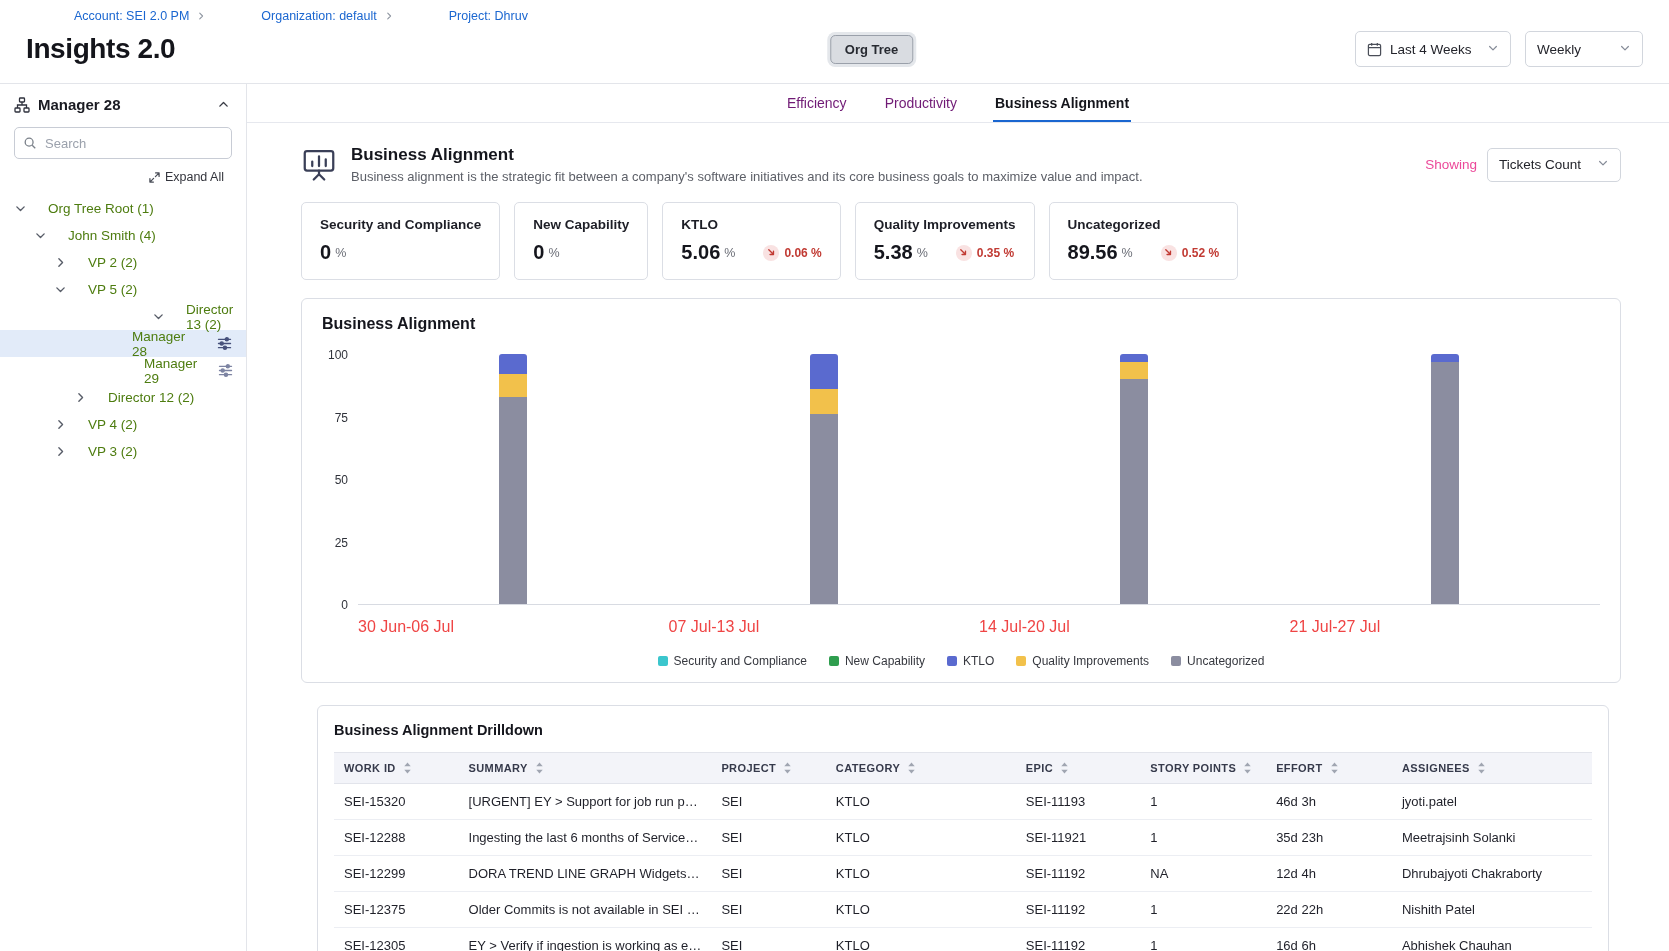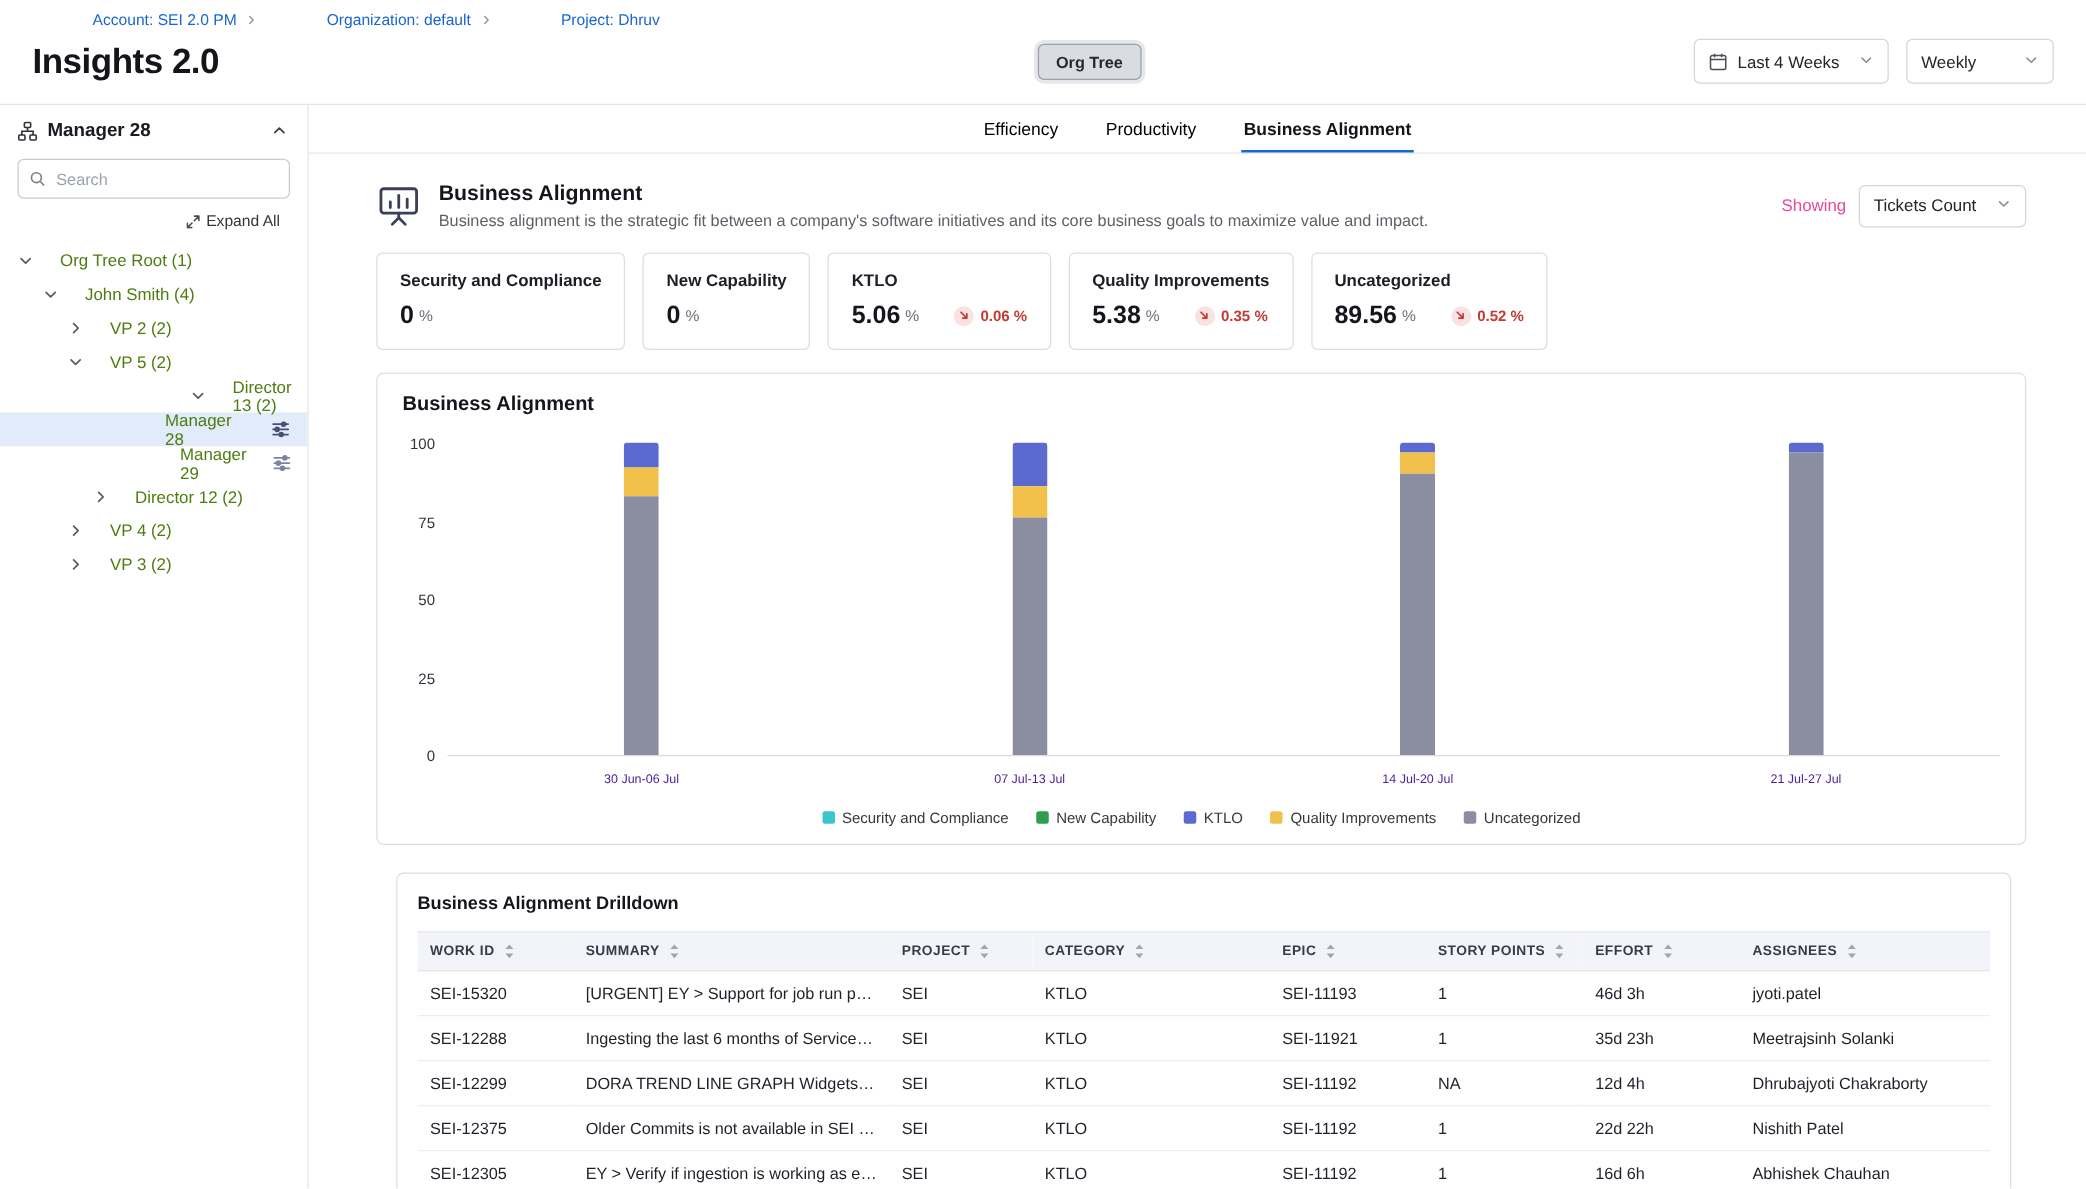--- a/index.html
+++ b/index.html
@@ -55,21 +55,21 @@
 .tree-item.selected { background:#e2ebf9; }
 .chev-spacer { width:17px; flex:none; display:inline-block; }
 .tree-item .chev { flex:none; }
 .chev.down { transform:rotate(90deg); }
 .tree-filter { margin-left:auto; display:flex; cursor:pointer; }
 .tree-filter.dim { opacity:.7; }
 
 
 .main { flex:1; display:flex; flex-direction:column; overflow:hidden; min-width:0; }
 .tabs { display:flex; justify-content:center; gap:34px; border-bottom:1px solid #e6e8ee; flex:none; }
-.tab { padding:11px 2px 9px 2px; font-size:14px; color:#000000; cursor:pointer; border-bottom:2px solid transparent; }
+.tab { padding:11px 2px 9px 2px; font-size:14px; color:#701a75; cursor:pointer; border-bottom:2px solid transparent; }
 .tab.active { font-weight:700; color:#14151b; border-bottom-color:#1a66d0; }
 .content { flex:1; padding:22px 48px 0 54px; overflow:hidden; }
 
 .section-header { display:flex; align-items:center; gap:14px; }
 .section-icon { flex:none; display:flex; }
 .section-title { font-size:17px; font-weight:700; color:#15161d; }
 .section-desc { font-size:13px; color:#5d6068; margin-top:4px; }
 .showing { margin-left:auto; display:flex; align-items:center; gap:10px; }
 .showing-label { font-size:13.5px; color:#ec4899; }
 .select.showing-select { width:134px; height:34px;gap:12px; }
@@ -90,21 +90,21 @@
 .chart-card { margin-top:18px; padding:16px 20px 14px 20px; }
 .chart-title { font-size:16px; font-weight:700; color:#15161d; }
 .chart-body { display:flex; margin-top:22px; }
 .y-axis { width:36px; position:relative; height:250px; flex:none; }
 .y-tick { position:absolute; right:10px; font-size:12px; color:#2f323a; }
 .plot { flex:1; height:250px; border-bottom:1px solid #d8dbe2; display:flex; position:relative; }
 .bar-col { flex:1; display:flex; align-items:flex-end; justify-content:center; }
 .bar { width:28px; display:flex; flex-direction:column-reverse; border-radius:3px 3px 0 0; overflow:hidden; }
 .bar-seg { width:100%; }
 .x-labels { display:flex; margin-left:36px; margin-top:13px; }
-.x-label { flex:1; text-align:center; font-size:10px; color:#4c1d95; }
+.x-label { flex:1; text-align:left; font-size:16px; color:#ef4444; }
 .legend { display:flex; justify-content:center; gap:22px; margin-top:18px; }
 .legend-item { display:flex; align-items:center; gap:6px; font-size:12px; color:#36383f; cursor:pointer; }
 .legend-swatch { width:10px; height:10px; border-radius:2px; flex:none; }
 
 
 .table-card { margin:22px 12px 0 16px; padding:16px 16px 0 16px; }
 .table-title { font-size:14.5px; font-weight:700; color:#15161d; margin-bottom:14px; }
 table { width:100%; border-collapse:collapse; table-layout:fixed; }
 thead th { background:#f3f4f9; border-top:1px solid #e2e4eb; border-bottom:1px solid #e2e4eb; padding:9px 10px; text-align:left; cursor:pointer; }
 .th-inner { display:flex; align-items:center; gap:6px; font-size:11px; font-weight:700; letter-spacing:0.4px; color:#363a4b; white-space:nowrap; }

